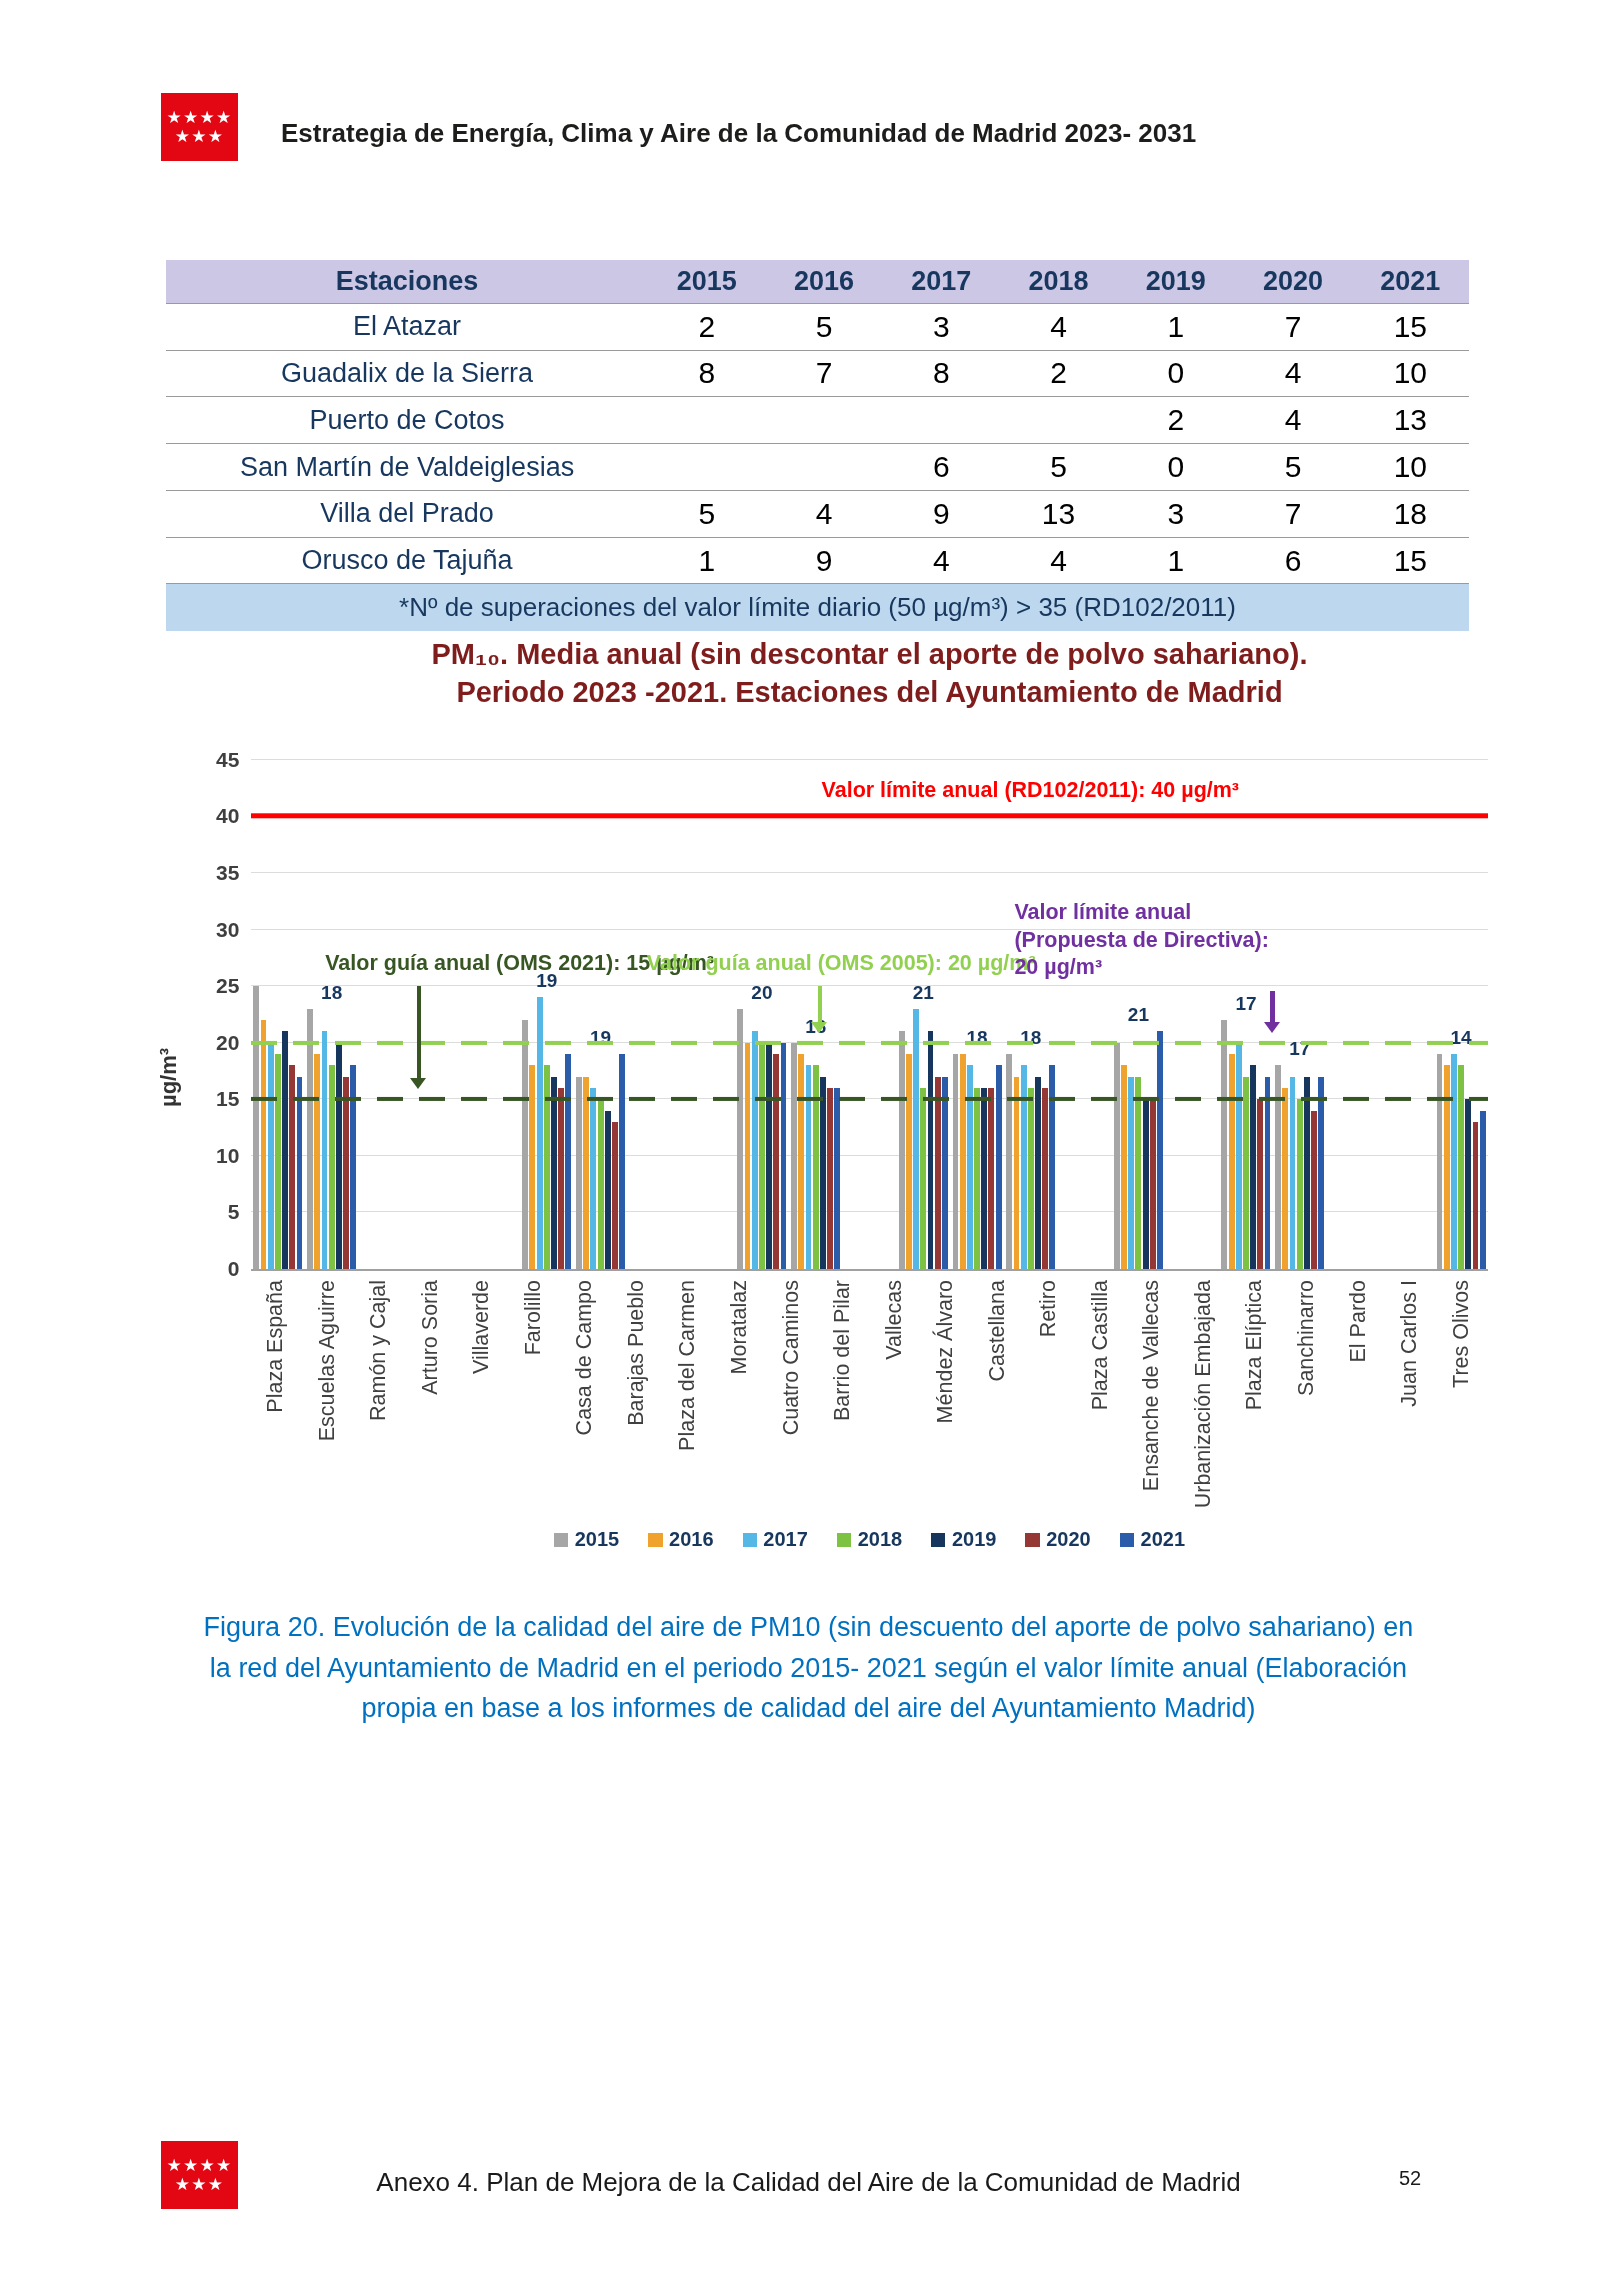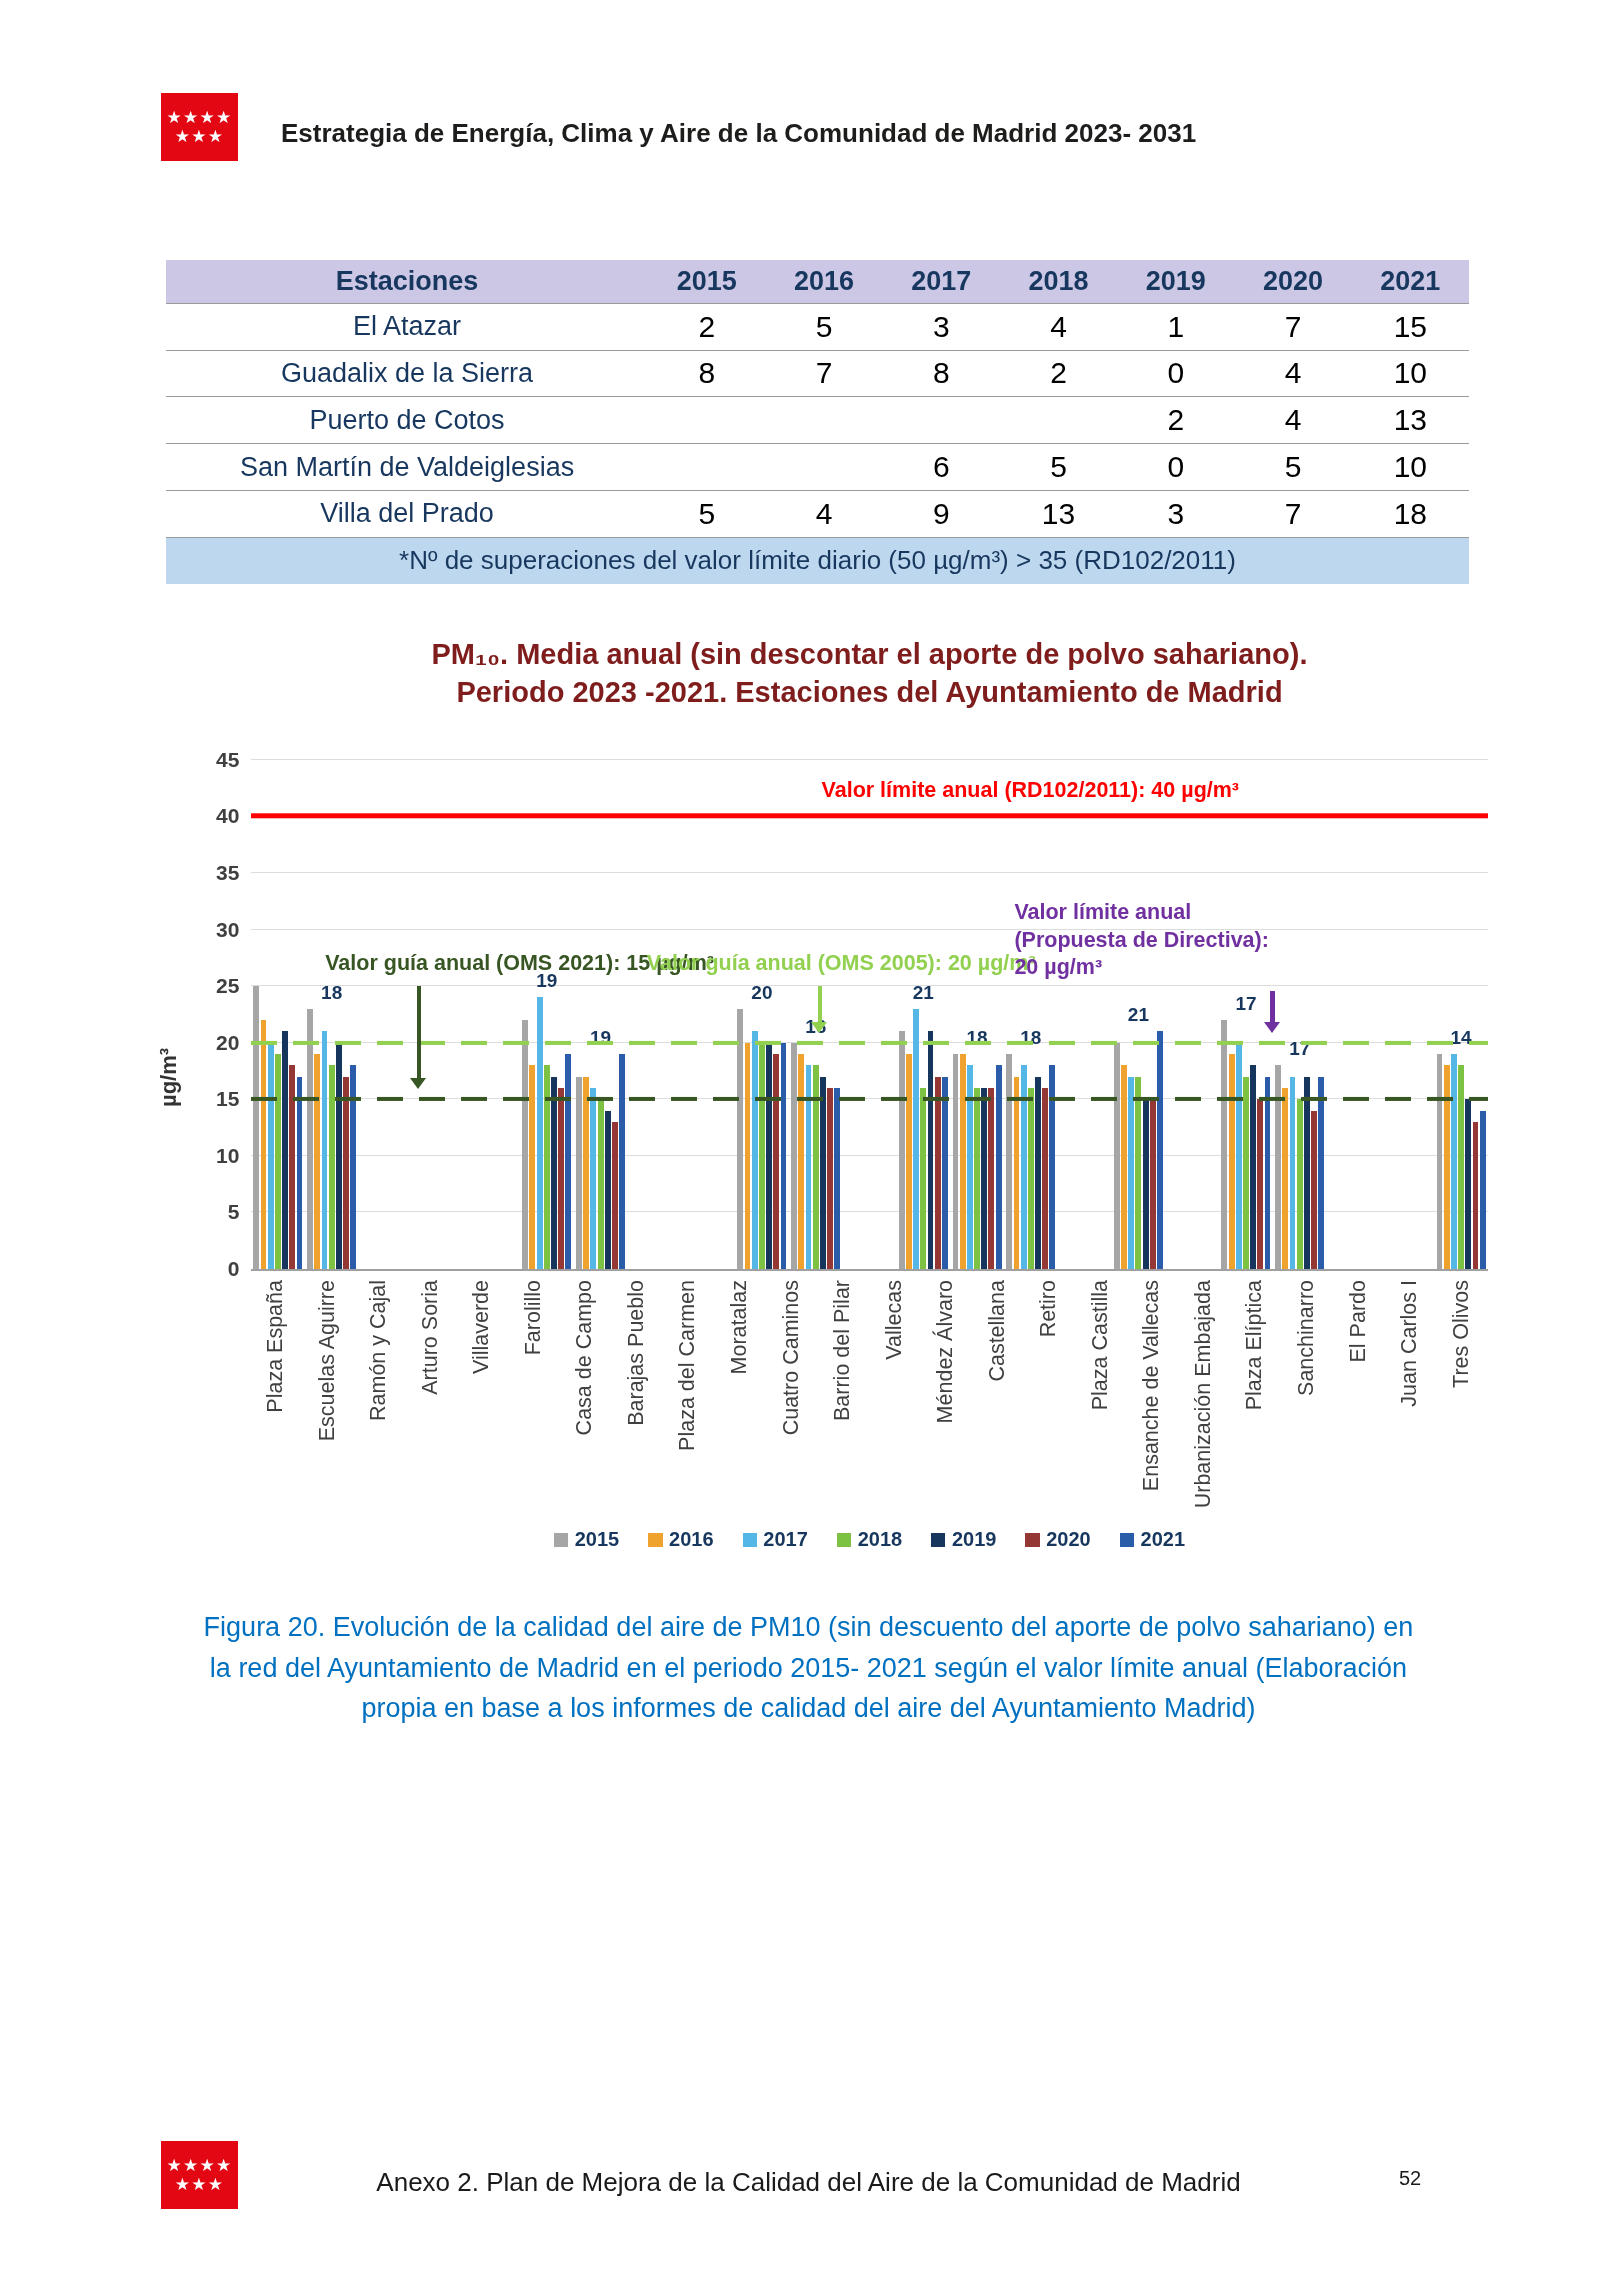--- a/index.html
+++ b/index.html
@@ -135,20 +135,30 @@
           <tr>
             <td class="station">Villa del Prado</td>
             <td class="num">5</td>
             <td class="num">4</td>
             <td class="num">9</td>
             <td class="num">13</td>
             <td class="num">3</td>
             <td class="num">7</td>
             <td class="num">18</td>
           </tr>
+          <tr>
+            <td class="station">Orusco de Tajuña</td>
+            <td class="num">1</td>
+            <td class="num">9</td>
+            <td class="num">4</td>
+            <td class="num">4</td>
+            <td class="num">1</td>
+            <td class="num">6</td>
+            <td class="num">15</td>
+          </tr>
         </tbody>
       <tfoot>
         <tr>
           <td colspan="8">*Nº de superaciones del valor límite diario (50 µg/m³) &gt;  35 (RD102/2011)</td>
         </tr>
       </tfoot>
     </table>
   </div>
 
   <div class="chart-title">
@@ -447,17 +457,17 @@
         </div>
       </div>
   </div>
 
   <div class="caption">Figura 20. Evolución de la calidad del aire de PM10 (sin descuento del aporte de polvo sahariano) en la red del Ayuntamiento de Madrid en el periodo 2015- 2021 según el valor límite anual (Elaboración propia en base a los informes de calidad del aire del Ayuntamiento Madrid)</div>
 
   <div class="logo logo-footer">
     <div class="stars">★★★★</div>
     <div class="stars">★★★</div>
   </div>
-  <div class="footer-text">Anexo 2. Plan de Mejora de la Calidad del Aire de la Comunidad de Madrid</div>
+  <div class="footer-text">Anexo 4. Plan de Mejora de la Calidad del Aire de la Comunidad de Madrid</div>
   <div class="page-num">52</div>
 
 </div>
 
 
 </body></html>

